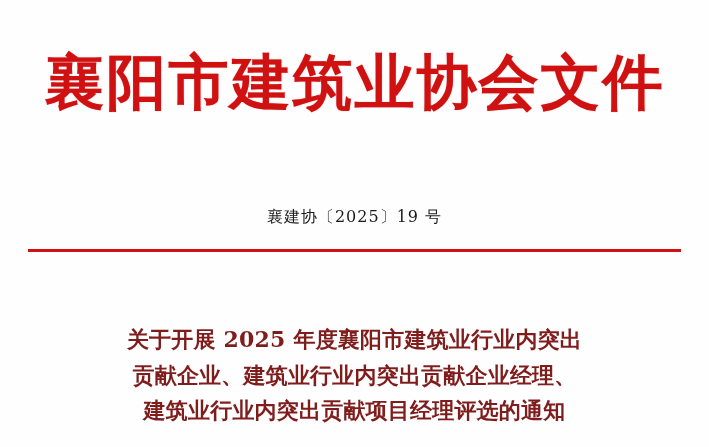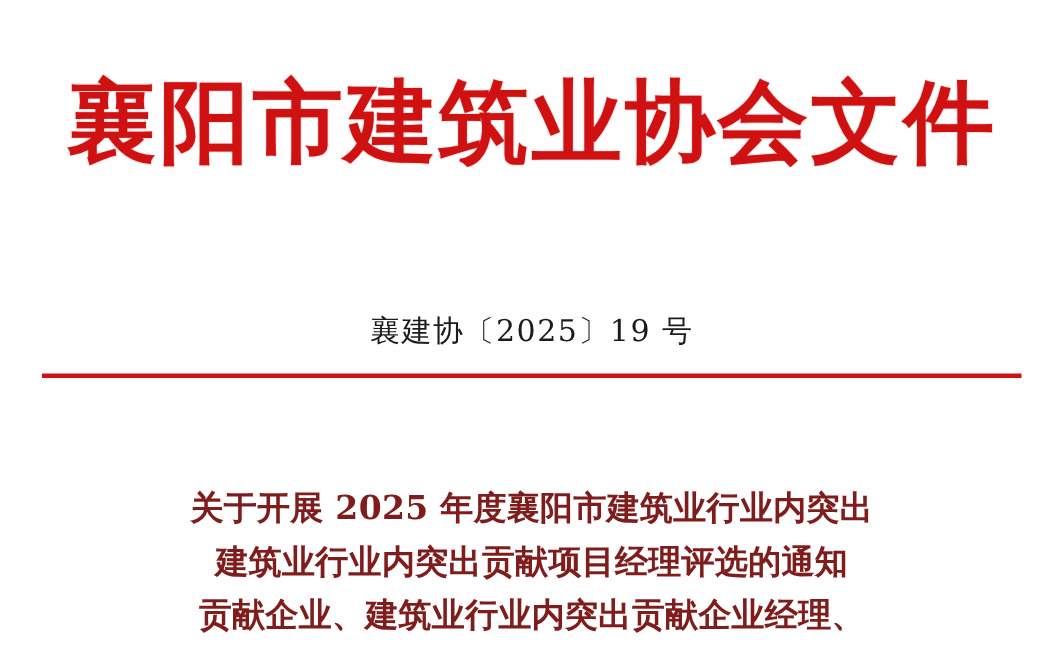--- a/index.html
+++ b/index.html
@@ -36,21 +36,21 @@
     text-shadow: 0 0 1px rgba(207,17,17,0.55);
   }
   .docnumber {
     position: absolute;
     top: 207px;
     left: 0;
     width: 709px;
     text-align: center;
     color: #1b1b1b;
     font-family: "DejaVu Serif", "Liberation Serif", serif;
-    font-size: 20px;
+    font-size: 16px;
     letter-spacing: 1px;
     white-space: nowrap;
   }
   .redrule {
     position: absolute;
     top: 249px;
     left: 28px;
     width: 653px;
     height: 3px;
     background: #cf1111;
@@ -79,17 +79,17 @@
 <div class="page">
 
   <div class="masthead">襄阳市建筑业协会文件</div>
 
   <div class="docnumber">襄建协〔2025〕19 号</div>
 
   <div class="redrule"></div>
 
   <div class="title">
     <span class="title-line">关于开展 2025 年度襄阳市建筑业行业内突出</span>
+    <span class="title-line">贡献企业、建筑业行业内突出贡献企业经理、</span>
     <span class="title-line">建筑业行业内突出贡献项目经理评选的通知</span>
-    <span class="title-line">贡献企业、建筑业行业内突出贡献企业经理、</span>
   </div>
 
 </div>
 
 </body></html>

